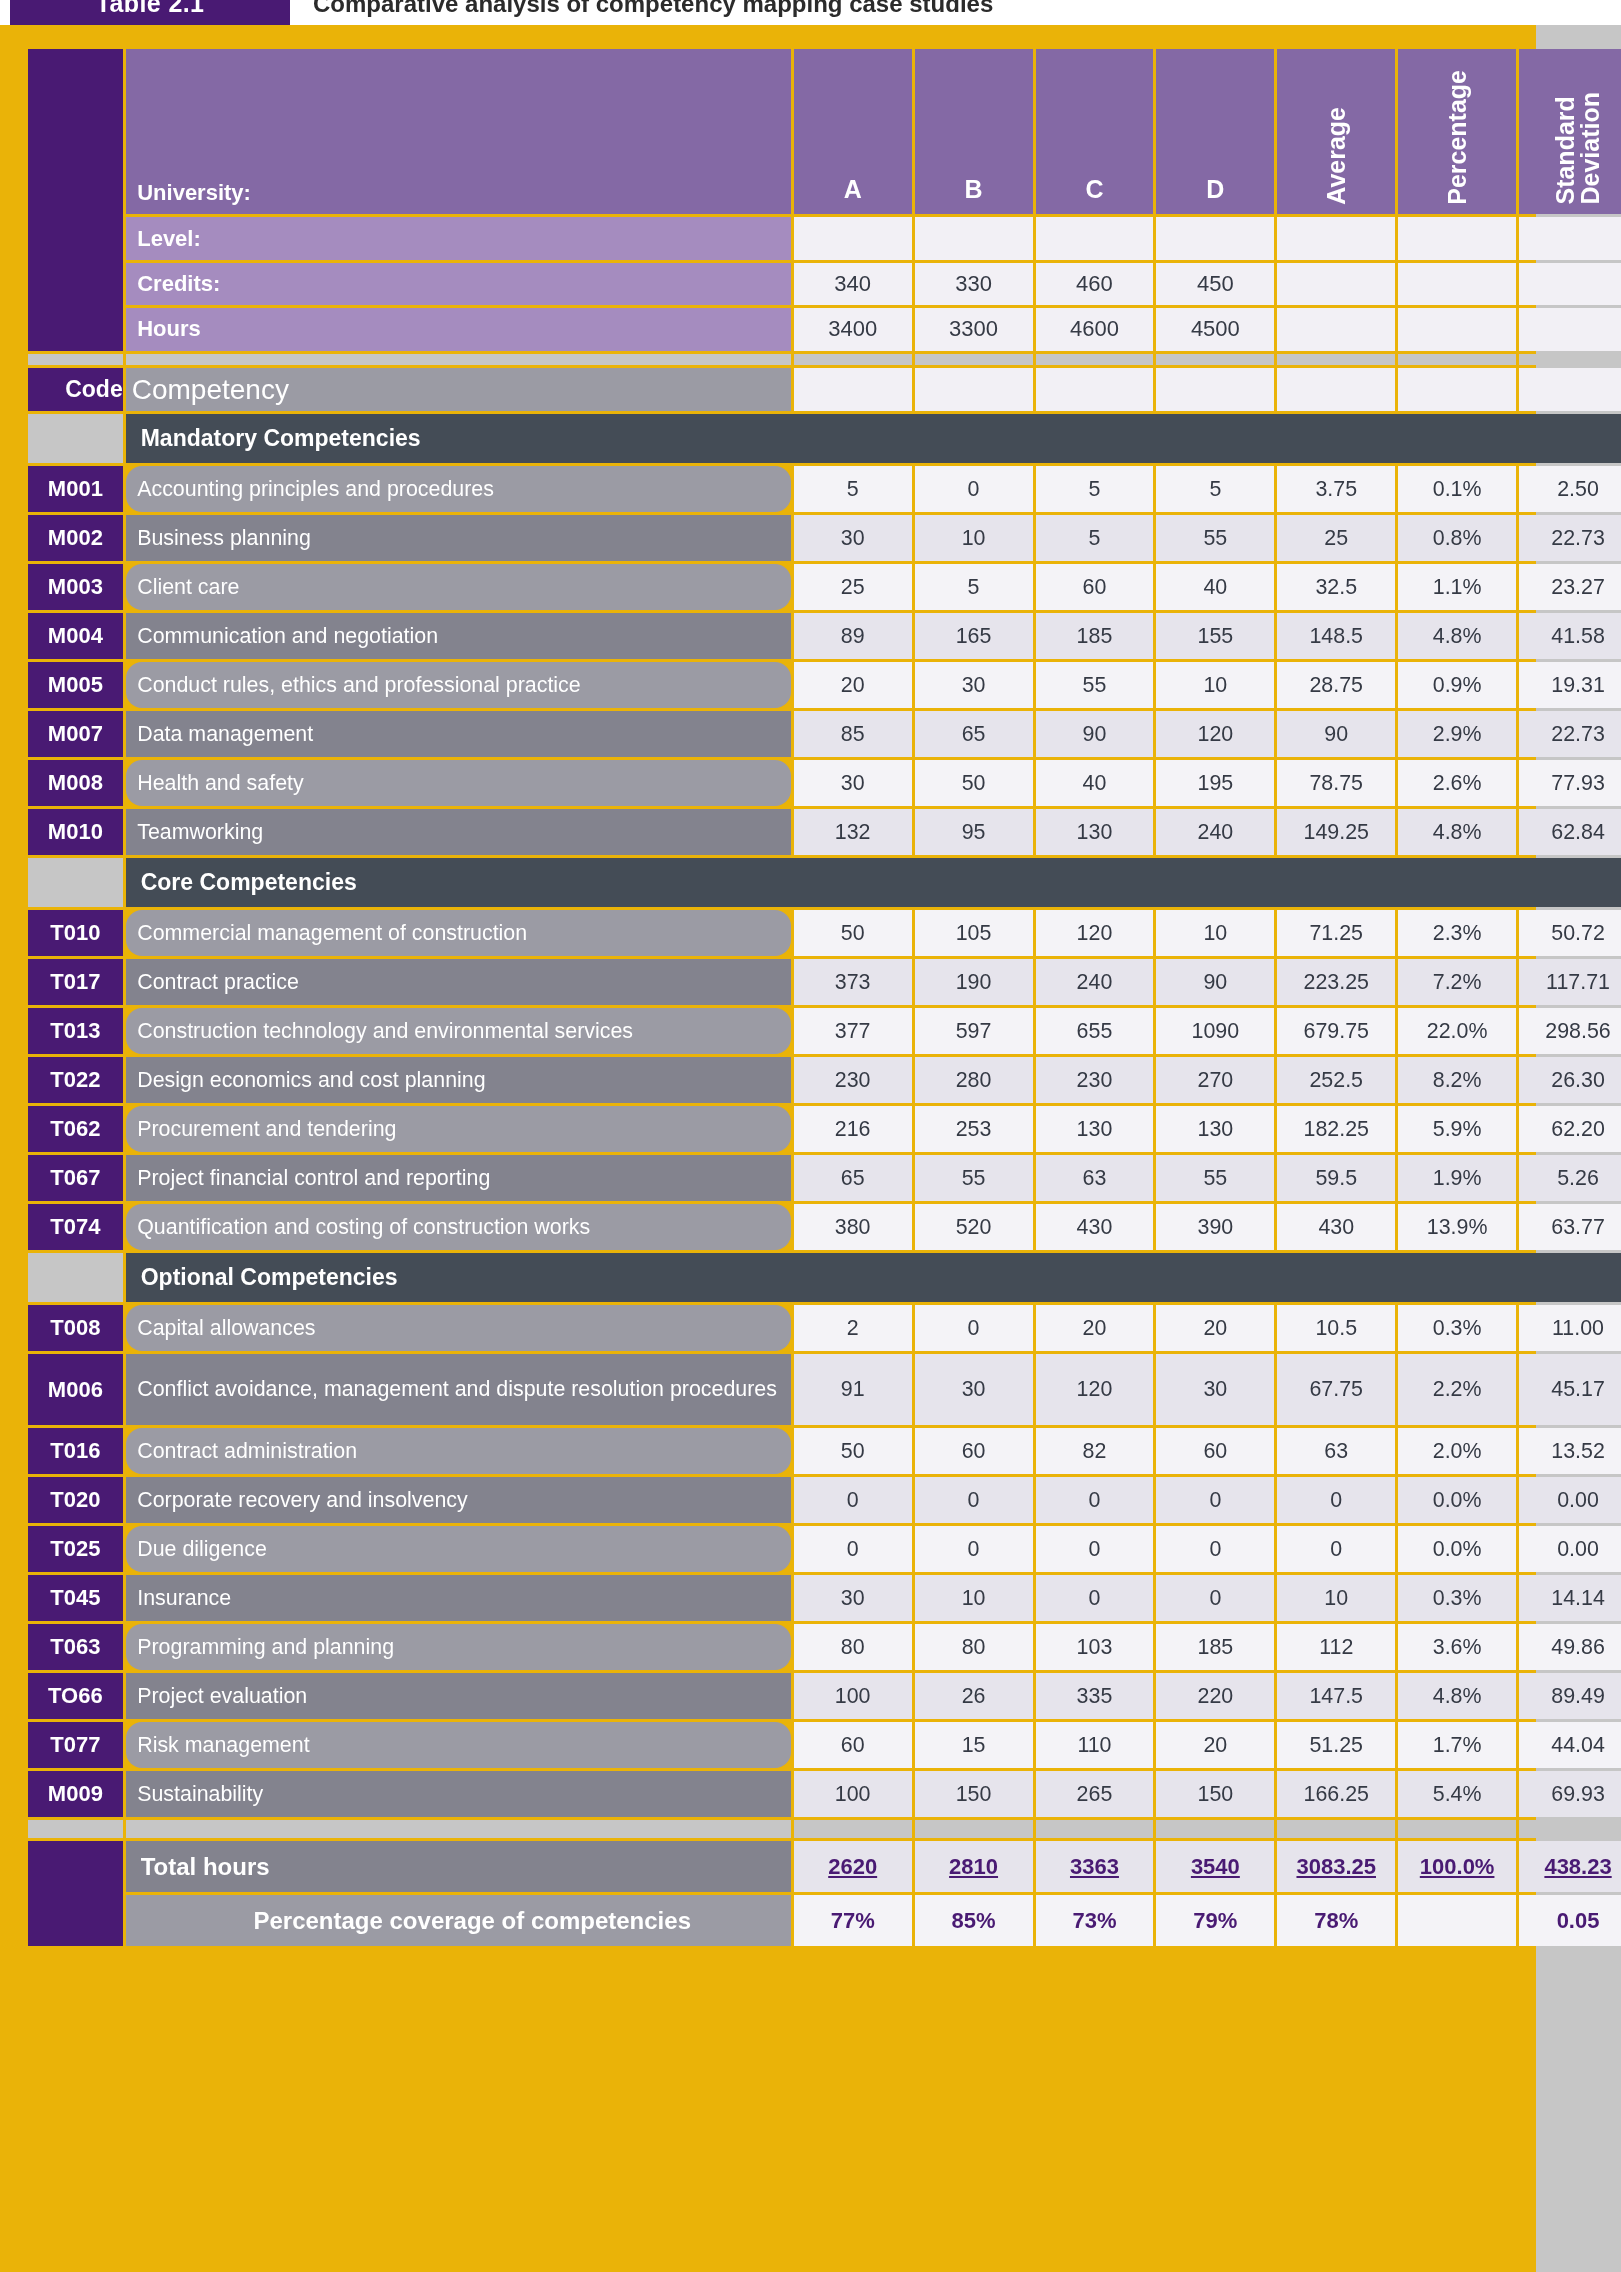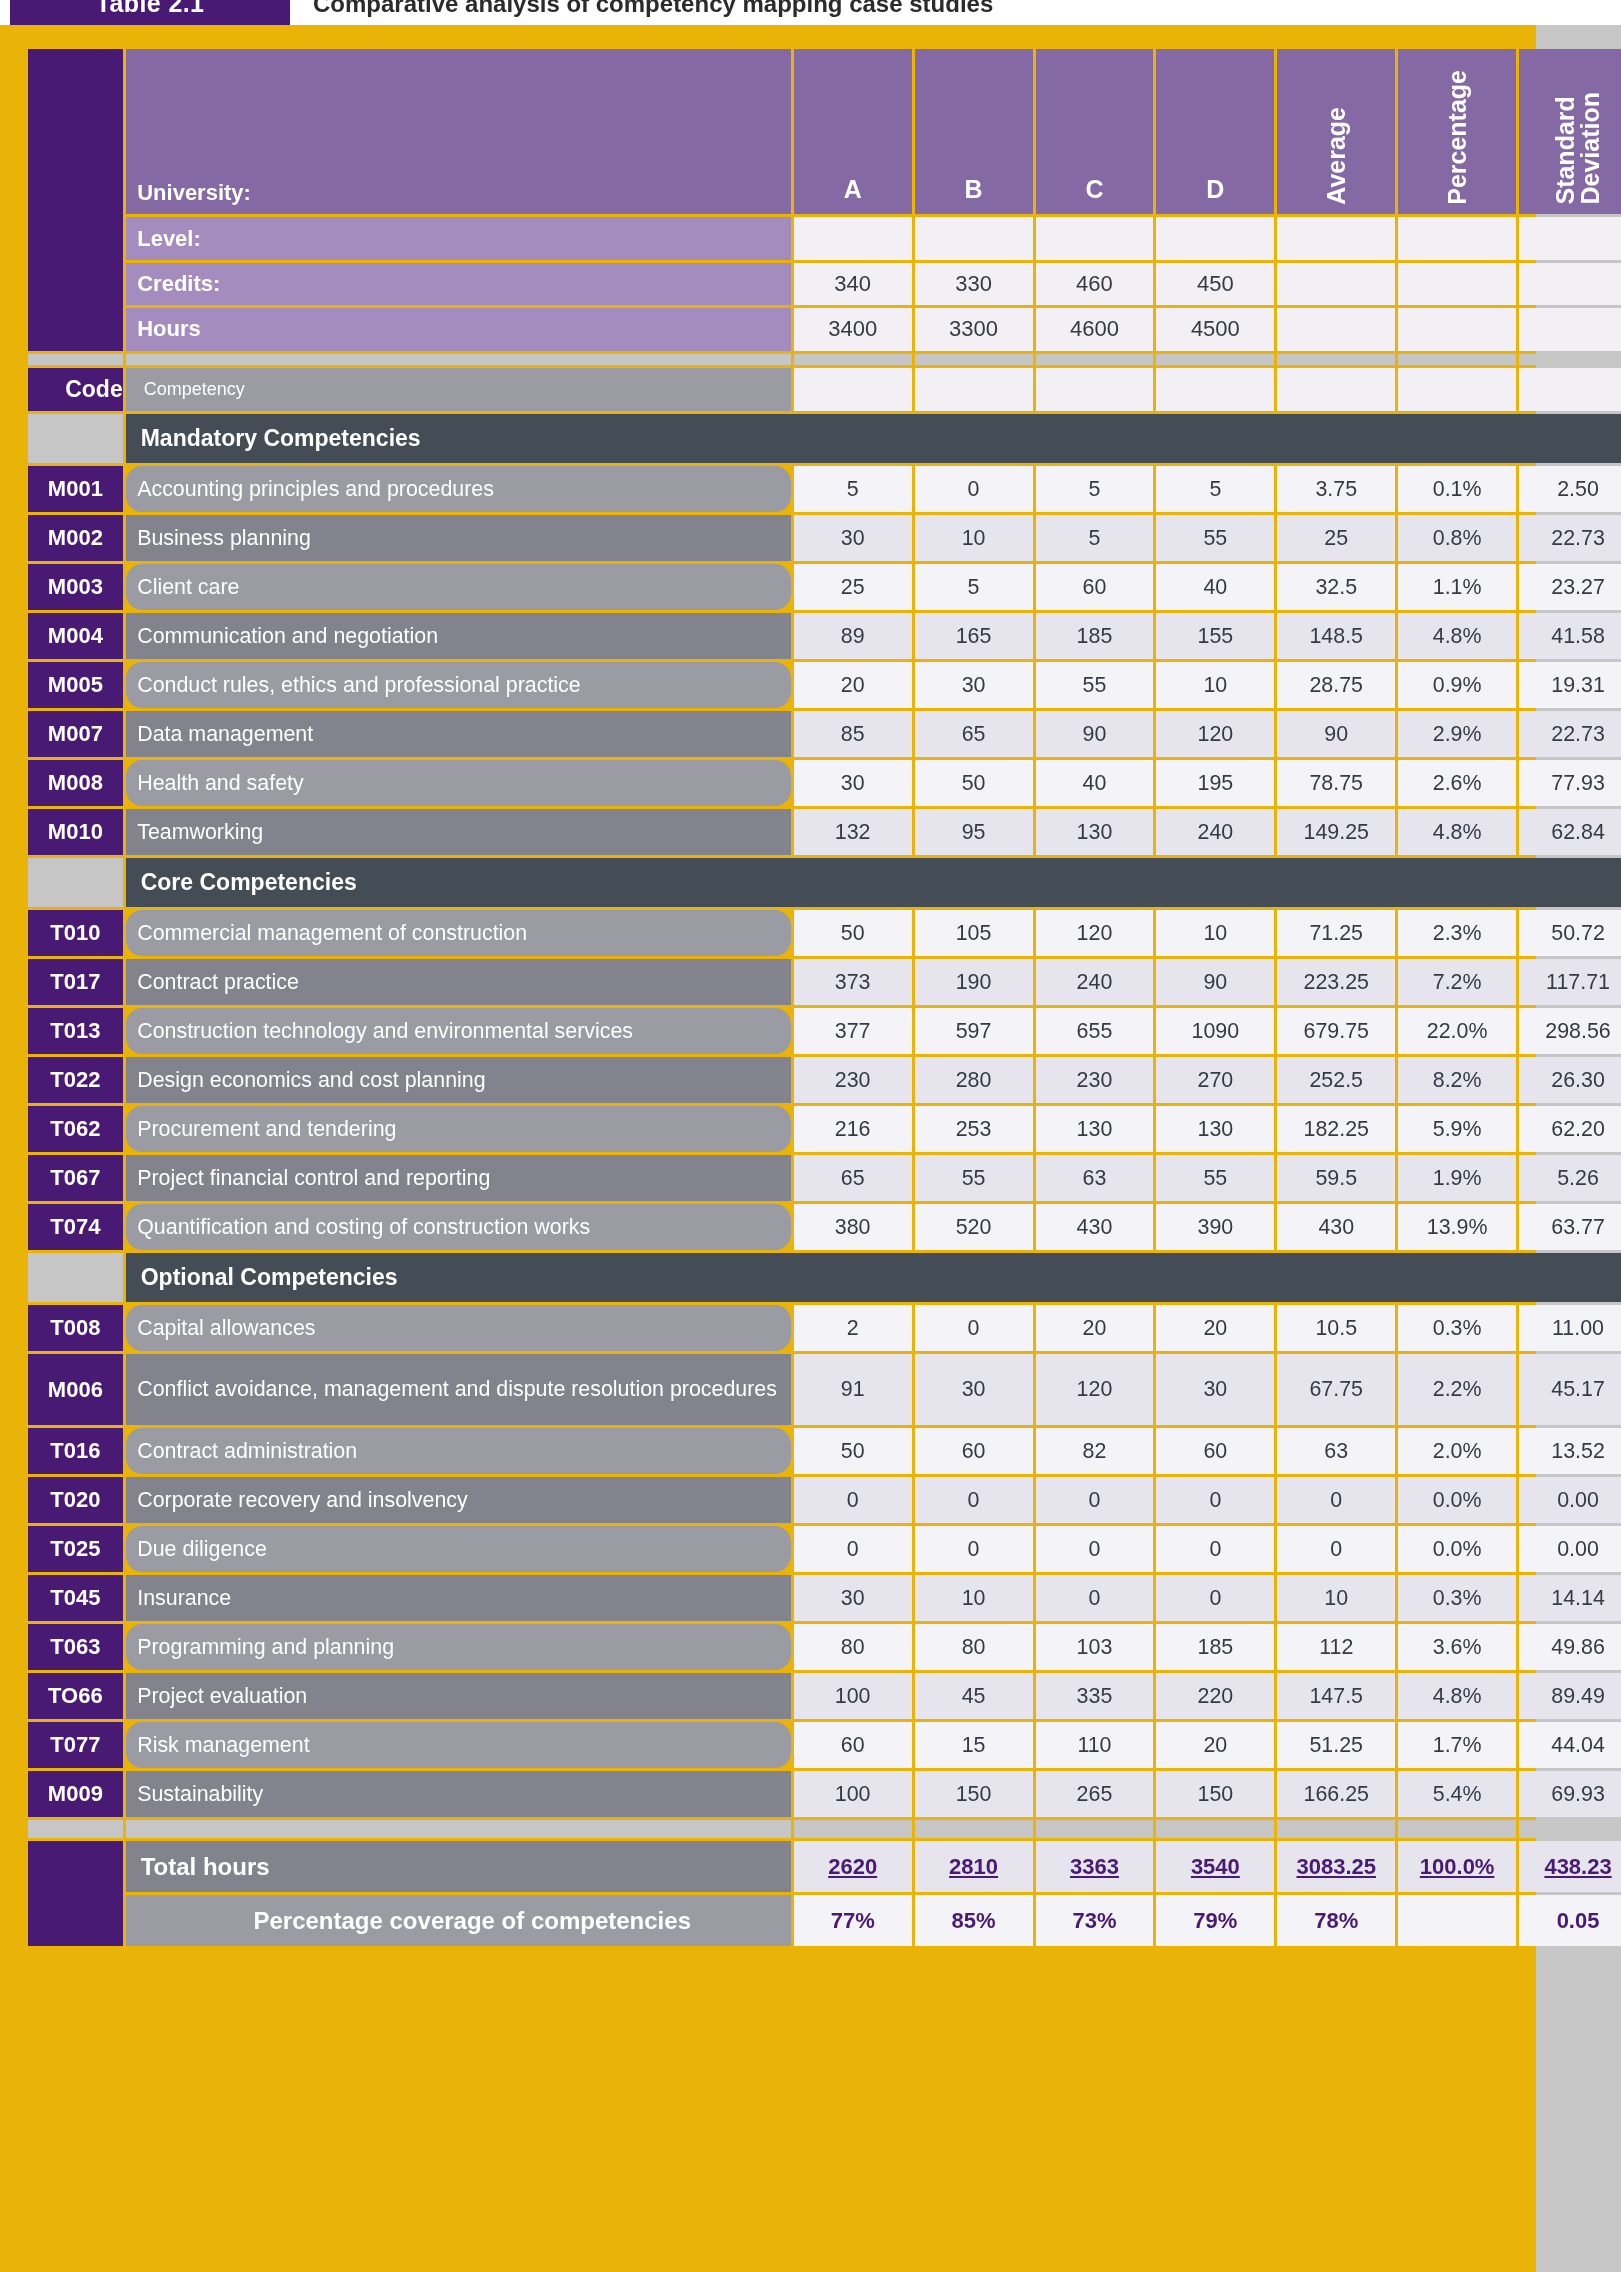--- a/index.html
+++ b/index.html
@@ -144,23 +144,23 @@
     background: #491A73;
     color: #ffffff;
     font-size: 23px;
     font-weight: bold;
     text-align: right;
     height: 43px;
   }
   .comp-hdr {
     background: #9B9BA4;
     color: #ffffff;
-    font-size: 18px;
+    font-size: 28px;
     text-align: left;
-    padding-left: 18px;
+    padding-left: 6px;
     height: 43px;
   }
   .blank-hdr {
     background: #F2F0F5;
     height: 43px;
   }
 
   
   .section-band {
     background: #444C56;
@@ -593,21 +593,21 @@
             <td class="num-cell lt">103</td>
             <td class="num-cell lt">185</td>
             <td class="num-cell lt">112</td>
             <td class="num-cell lt">3.6%</td>
             <td class="num-cell lt">49.86</td>
           </tr>
           <tr class="drow">
             <td class="code-cell">TO66</td>
             <td class="comp-cell dk">Project evaluation</td>
             <td class="num-cell dk">100</td>
-            <td class="num-cell dk">45</td>
+            <td class="num-cell dk">26</td>
             <td class="num-cell dk">335</td>
             <td class="num-cell dk">220</td>
             <td class="num-cell dk">147.5</td>
             <td class="num-cell dk">4.8%</td>
             <td class="num-cell dk">89.49</td>
           </tr>
           <tr class="drow">
             <td class="code-cell">T077</td>
             <td class="comp-cell lt">Risk management</td>
             <td class="num-cell lt">60</td>

